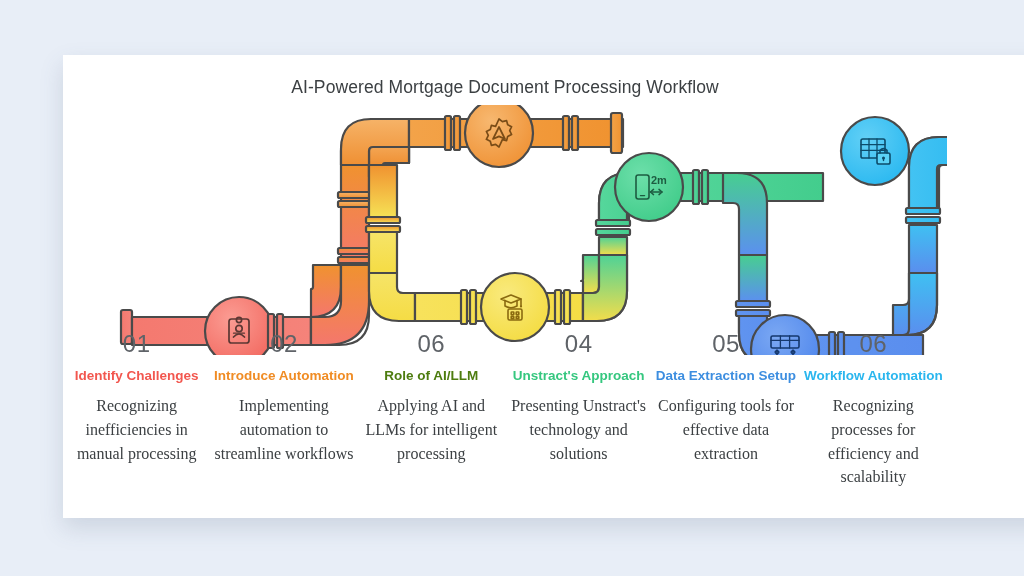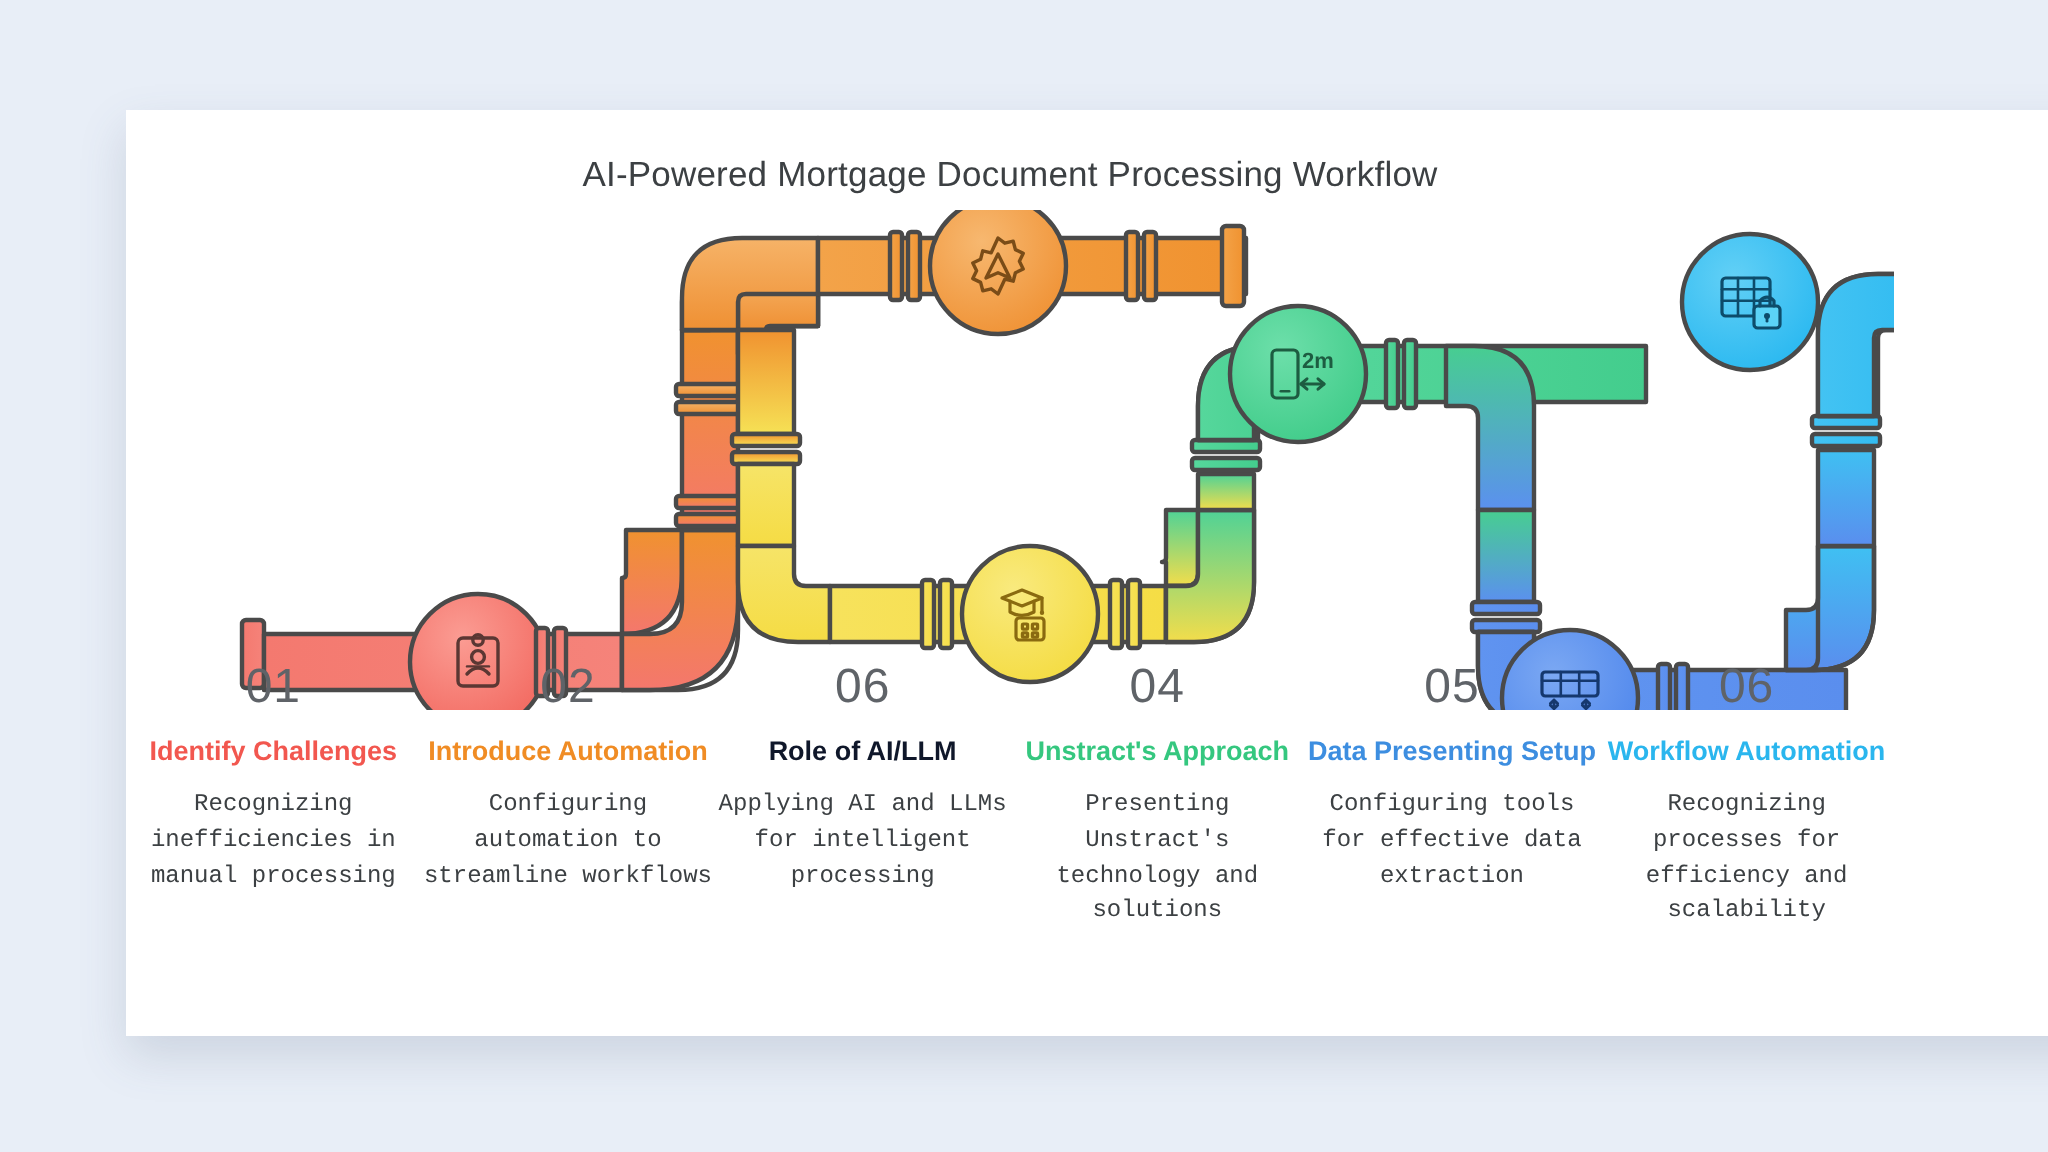--- a/index.html
+++ b/index.html
@@ -76,24 +76,24 @@
 
   .step-title {
     font-size: 13.5px;
     font-weight: bold;
     line-height: 1.42;
     margin-bottom: 9px;
     font-family: "Liberation Sans", sans-serif;
   }
 
   .step-desc {
-    font-size: 12px;
+    font-size: 16px;
     color: #3c4043;
     line-height: 1.48;
-    font-family: Liberation Mono, monospace;
+    font-family: Liberation Serif, serif;
   }
 </style>
 </head>
 <body>
 
 <div id="stage">
   <div id="card">
 
     <div id="title">AI-Powered Mortgage Document Processing Workflow</div>
 
@@ -352,38 +352,38 @@
 
       <div class="step">
         <div class="step-num">01</div>
         <div class="step-title" style="color:#f2574f">Identify Challenges</div>
         <div class="step-desc">Recognizing inefficiencies in manual processing</div>
       </div>
 
       <div class="step">
         <div class="step-num">02</div>
         <div class="step-title" style="color:#f08c24">Introduce Automation</div>
-        <div class="step-desc">Configuring automation to streamline workflows</div>
+        <div class="step-desc">Implementing automation to streamline workflows</div>
       </div>
 
       <div class="step">
         <div class="step-num">06</div>
-        <div class="step-title" style="color:#0f172a">Role of AI/LLM</div>
+        <div class="step-title" style="color:#4d7c0f">Role of AI/LLM</div>
         <div class="step-desc">Applying AI and LLMs for intelligent processing</div>
       </div>
 
       <div class="step">
         <div class="step-num">04</div>
         <div class="step-title" style="color:#35c77f">Unstract's Approach</div>
         <div class="step-desc">Presenting Unstract's technology and solutions</div>
       </div>
 
       <div class="step">
         <div class="step-num">05</div>
-        <div class="step-title" style="color:#3d8ee0">Data Presenting Setup</div>
+        <div class="step-title" style="color:#3d8ee0">Data Extraction Setup</div>
         <div class="step-desc">Configuring tools for effective data extraction</div>
       </div>
 
       <div class="step">
         <div class="step-num">06</div>
         <div class="step-title" style="color:#2ab6ee">Workflow Automation</div>
         <div class="step-desc">Recognizing processes for efficiency and scalability</div>
       </div>
 
     </div>

